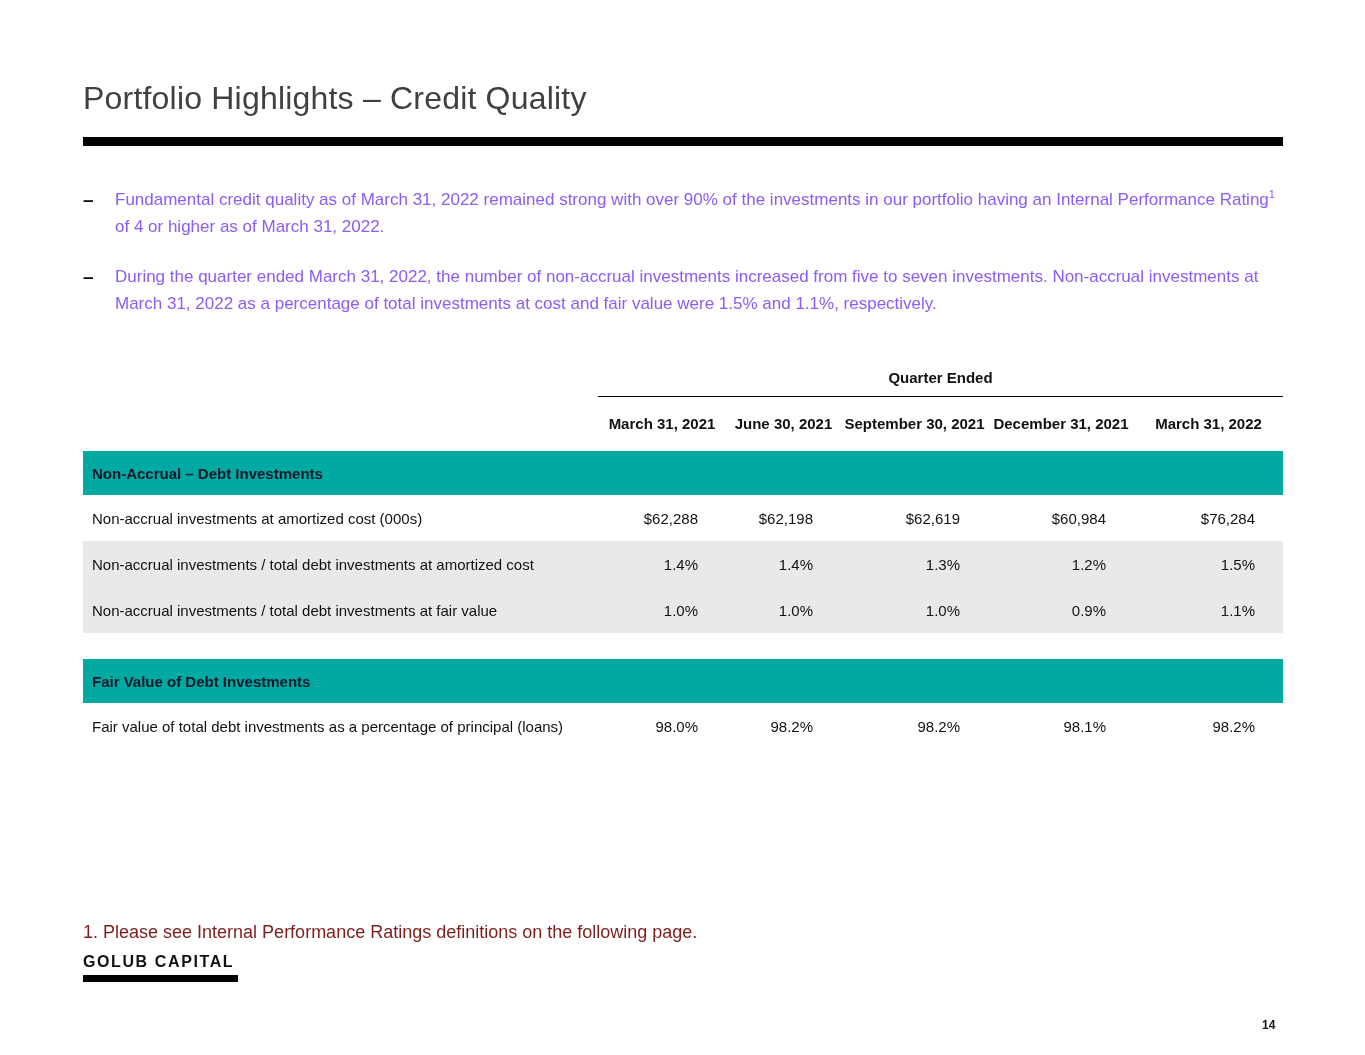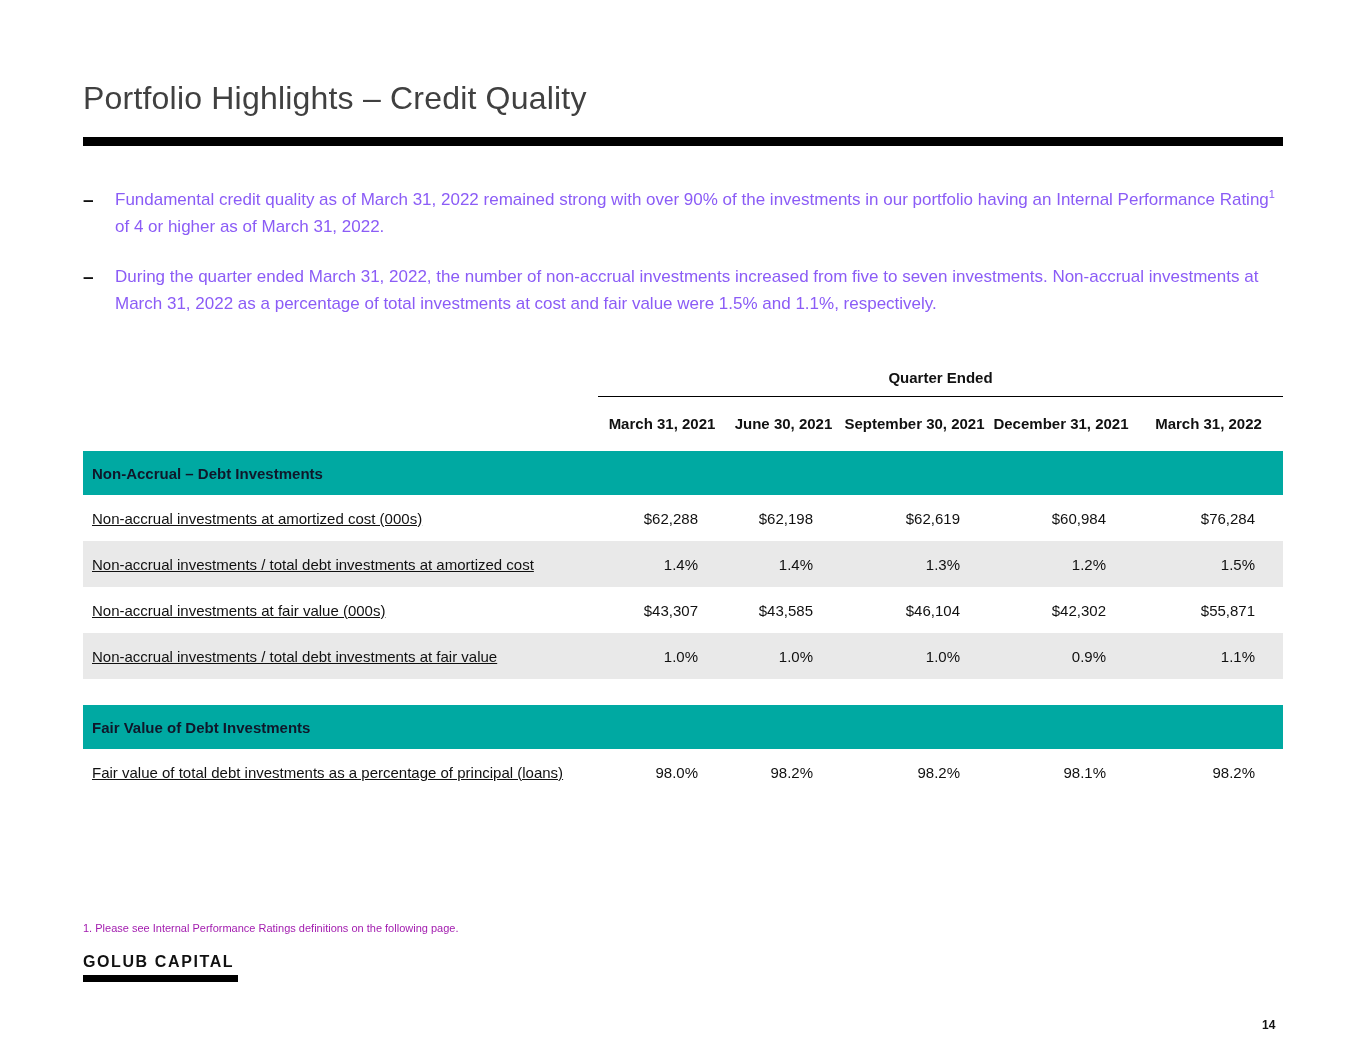--- a/index.html
+++ b/index.html
@@ -92,30 +92,30 @@
     height: 44px;
     vertical-align: middle;
     background: #00A9A2;
     color: #0f172a;
     font-weight: 700;
     font-size: 15px;
     padding-left: 9px;
   }
   .data-row td { height: 46px; vertical-align: middle; background: #ffffff; }
   .data-row.row-alt td { background: #E9E9E9; }
-  .data-row .lbl { padding-left: 9px; text-decoration: underline; }
+  .data-row .lbl { padding-left: 9px; }
   .data-row .val { text-align: right; padding-right: 28px; }
   .spacer-row td { height: 26px; background: #ffffff; }
 
   .footnote {
     position: absolute;
     left: 83px;
     top: 922px;
-    font-size: 11px;
-    color: #a21caf;
+    font-size: 18px;
+    color: #7f1d1d;
   }
 
   .logo { position: absolute; left: 83px; top: 953px; }
   .logo-text {
     font-size: 16px;
     font-weight: 700;
     letter-spacing: 1.6px;
     color: #111111;
     white-space: nowrap;
   }
@@ -185,28 +185,20 @@
         <td class="val">$76,284</td>
       </tr>
       <tr class="data-row row-alt">
         <td class="lbl">Non-accrual investments / total debt investments at amortized cost</td>
         <td class="val">1.4%</td>
         <td class="val">1.4%</td>
         <td class="val">1.3%</td>
         <td class="val">1.2%</td>
         <td class="val">1.5%</td>
       </tr>
-      <tr class="data-row">
-        <td class="lbl">Non-accrual investments at fair value (000s)</td>
-        <td class="val">$43,307</td>
-        <td class="val">$43,585</td>
-        <td class="val">$46,104</td>
-        <td class="val">$42,302</td>
-        <td class="val">$55,871</td>
-      </tr>
       <tr class="data-row row-alt">
         <td class="lbl">Non-accrual investments / total debt investments at fair value</td>
         <td class="val">1.0%</td>
         <td class="val">1.0%</td>
         <td class="val">1.0%</td>
         <td class="val">0.9%</td>
         <td class="val">1.1%</td>
       </tr>
 
       <tr class="spacer-row">

